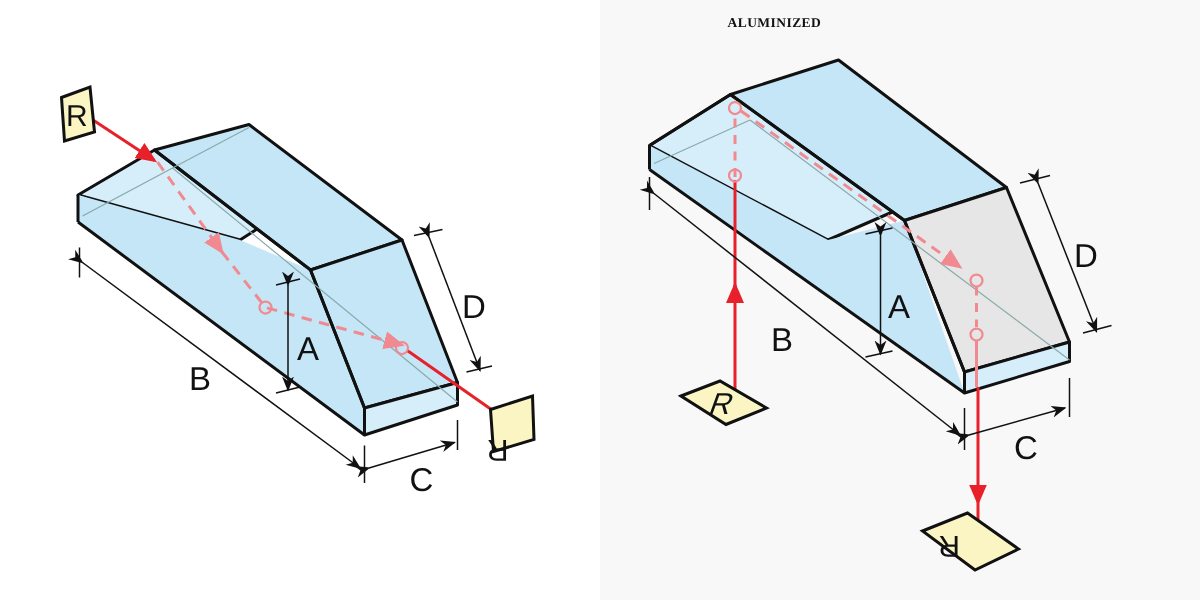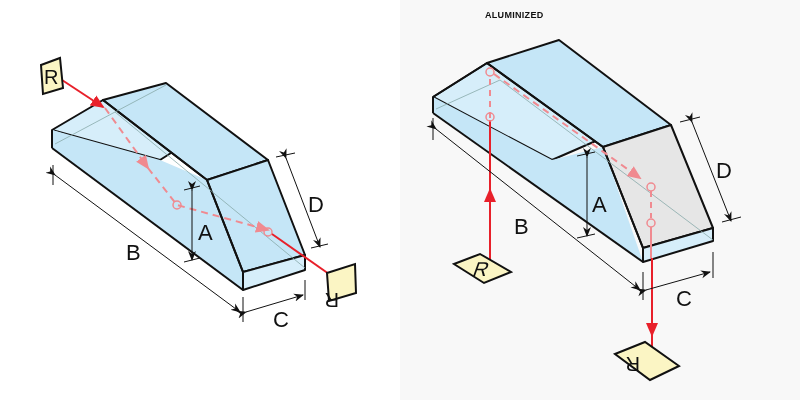--- a/index.html
+++ b/index.html
@@ -1,20 +1,20 @@
 <!DOCTYPE html>
 <html><head>
 <meta charset="utf-8">
 <style>
   html, body { margin: 0; padding: 0; }
   body { width: 800px; height: 400px; overflow: hidden; background: #ffffff; position: relative; font-family: "Liberation Sans", sans-serif; }
   .panel-left { position: absolute; left: 0; top: 0; width: 400px; height: 400px; background: #ffffff; }
   .panel-right { position: absolute; left: 400px; top: 0; width: 400px; height: 400px; background: #f8f8f8; }
   svg { position: absolute; left: 0; top: 0; }
-  .title { position: absolute; left: 485px; top: 10px; font-size: 9px; font-weight: bold; letter-spacing: 0.3px; color: #111; font-family: Liberation Sans, sans-serif; }
+  .title { position: absolute; left: 485px; top: 10px; font-size: 9px; font-weight: bold; letter-spacing: 0.3px; color: #111; font-family: Liberation Serif, serif; }
   .lbl { font-family: "Liberation Sans", sans-serif; font-size: 22px; fill: #111; }
   .glyph { font-family: "Liberation Sans", sans-serif; font-size: 20px; fill: #111; }
 </style>
 </head>
 <body>
 
 <div class="panel-left"></div>
 <div class="panel-right"></div>
 <div class="title">ALUMINIZED</div>
 

